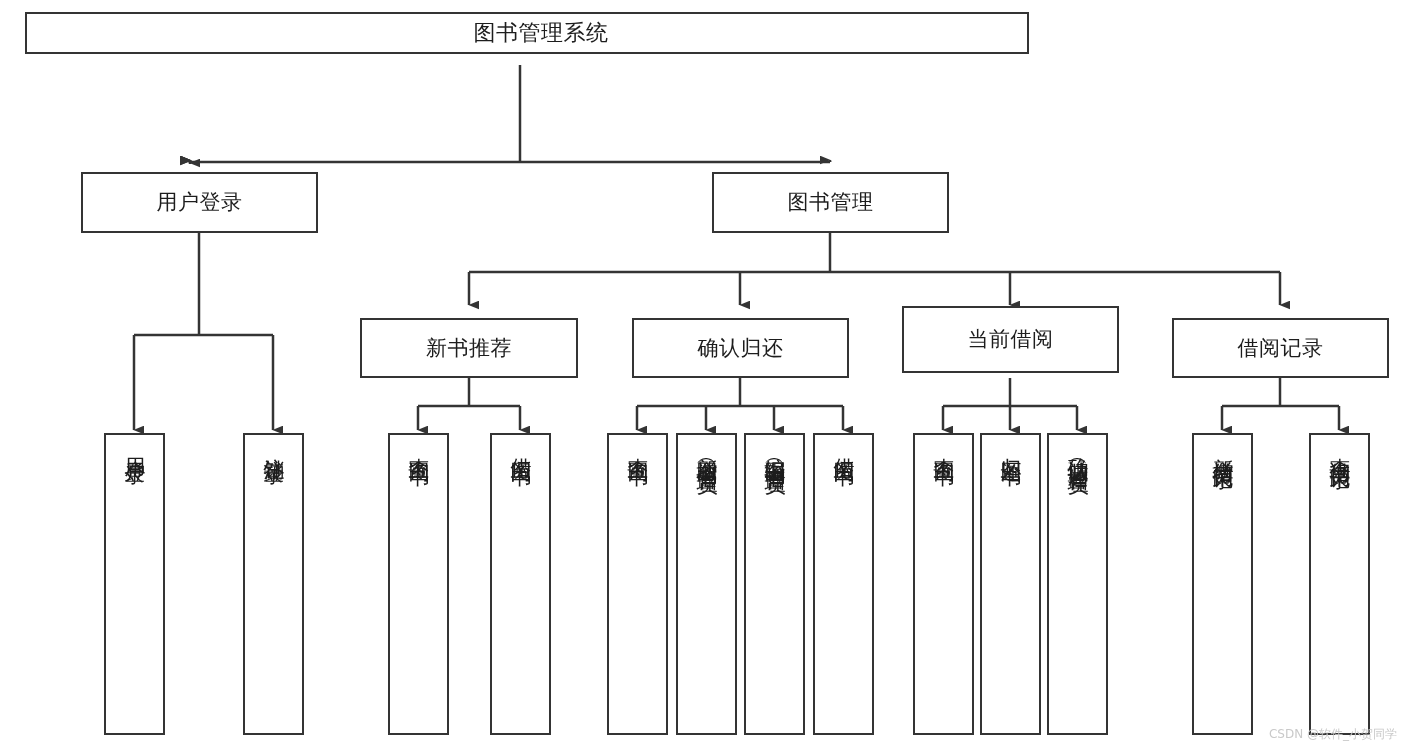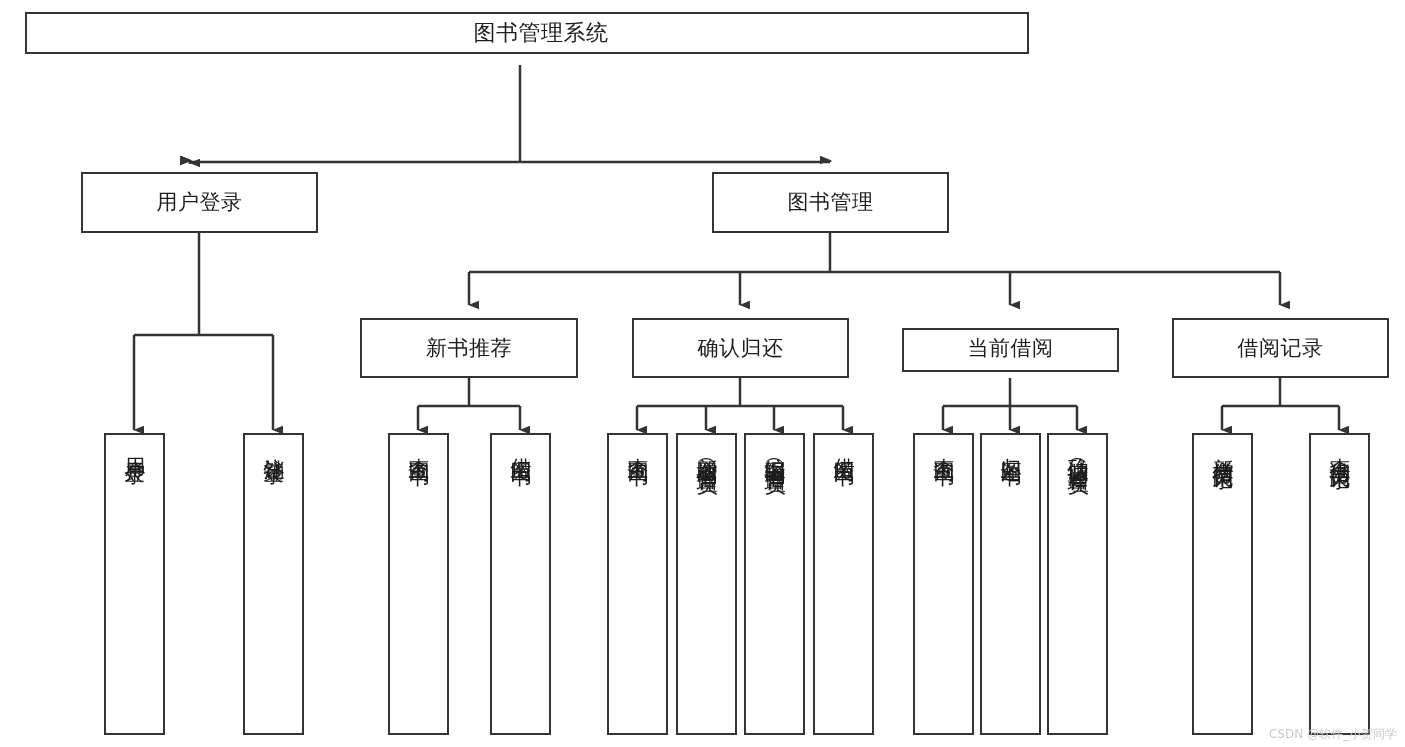--- a/index.html
+++ b/index.html
@@ -167,21 +167,21 @@
   </div>
 
   <div class="node h" style="left:360px; top:318px; width:218px; height:60px;">
     <span class="label">新书推荐</span>
   </div>
 
   <div class="node h" style="left:632px; top:318px; width:217px; height:60px;">
     <span class="label">确认归还</span>
   </div>
 
-  <div class="node h" style="left:902px; top:328px; width:217px; height:44px;font-family:Liberation Mono, monospace;">
+  <div class="node h" style="left:902px; top:306px; width:217px; height:67px;">
     <span class="label">当前借阅</span>
   </div>
 
   <div class="node h" style="left:1172px; top:318px; width:217px; height:60px;">
     <span class="label">借阅记录</span>
   </div>
 
   <div class="node v" style="left:104px; top:433px; width:61px; height:302px;">
     <span class="label">用户登录</span>
   </div>

